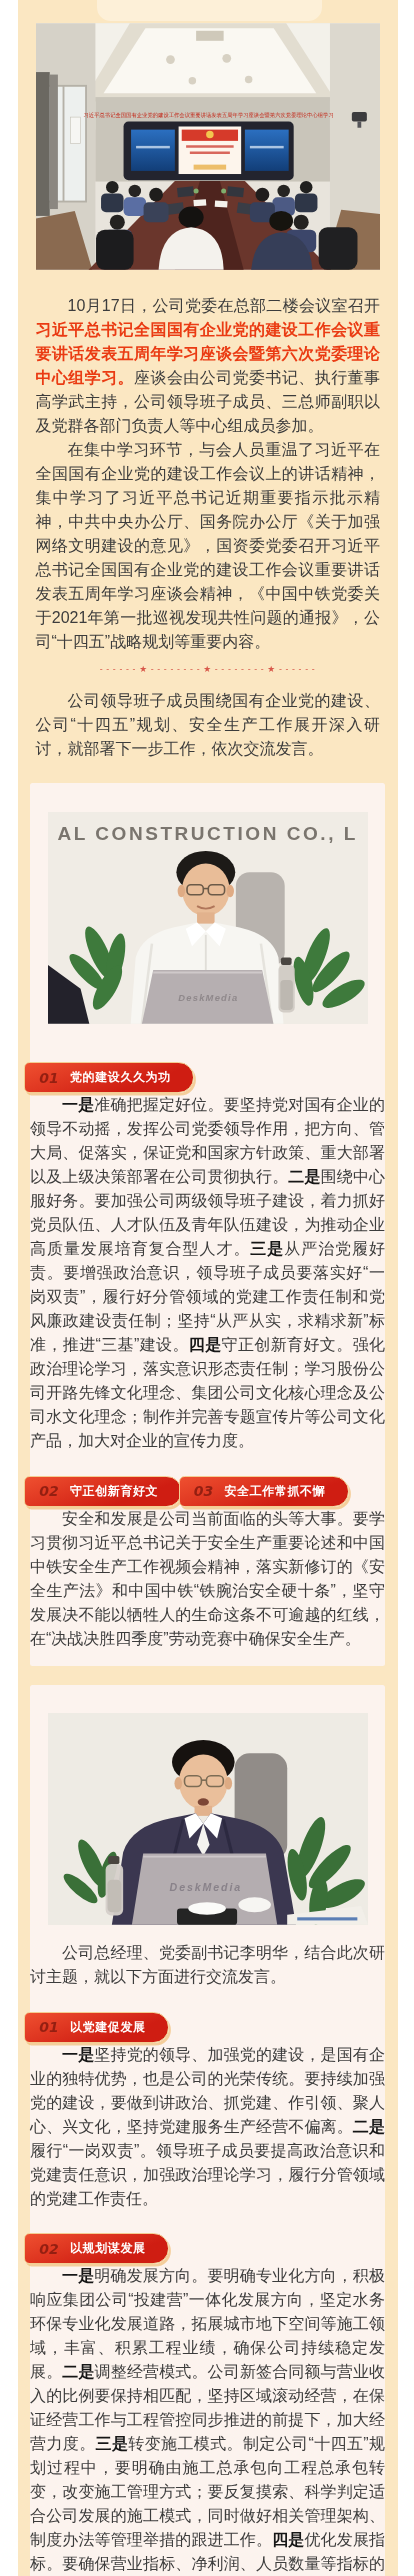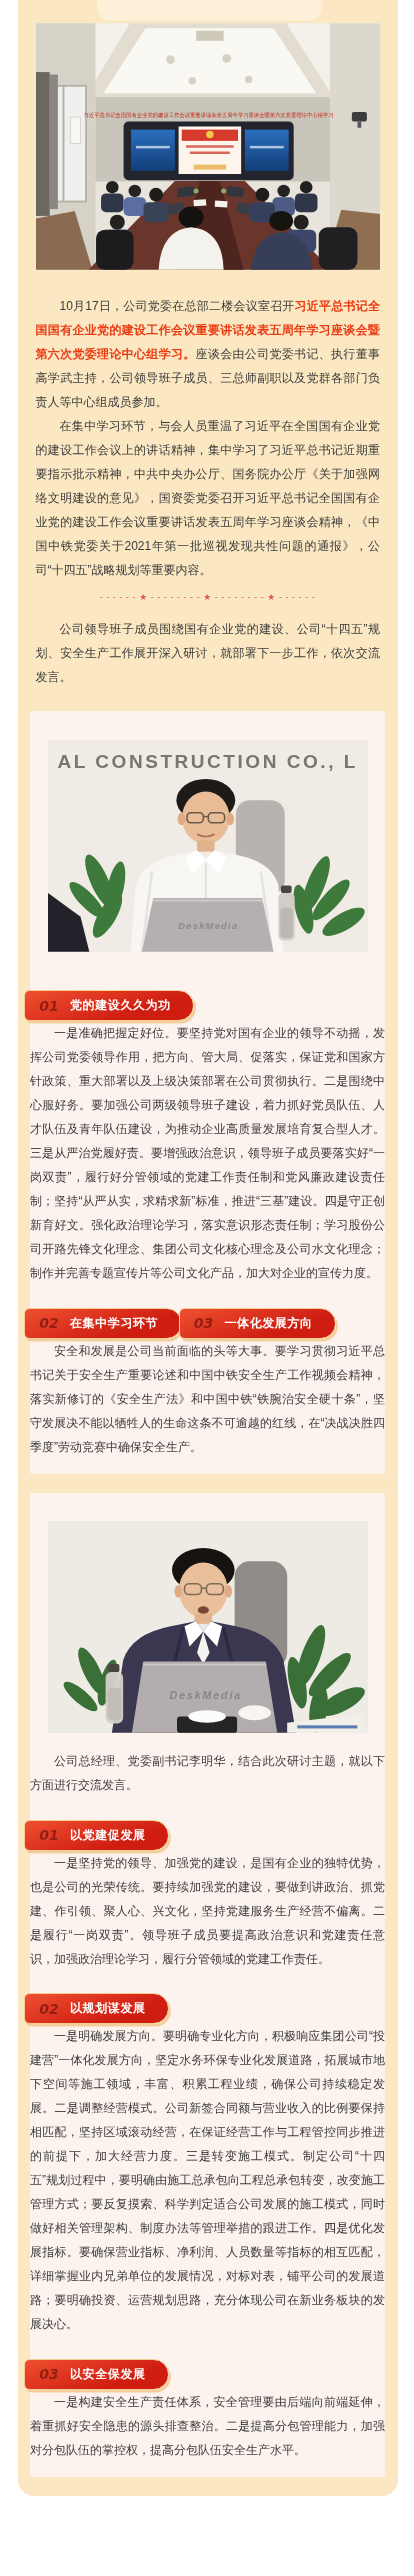--- a/index.html
+++ b/index.html
@@ -24,25 +24,25 @@
     background:#fdf0d8;border-radius:0 0 13.8px 13.8px;
   }
   .hero{
     position:relative;
     width:344px;height:247px;margin:0 auto;
     overflow:hidden;background:#e8e4dc;
   }
   .intro{margin:24px 17.5px 0 18px;}
   p.body{
     margin:0;
-    font-size:12px;line-height:24px;
+    font-size:16px;line-height:24px;
     text-align:justify;text-indent:2em;
     color:#3c3c3c;
   }
-  .seg-b{font-weight:400;color:#161616;}
+  .seg-b{font-weight:700;color:#161616;}
   .seg-r{font-weight:700;color:#ea3b13;}
   .divider{
     margin:10px 0 13.8px 0;
     text-align:center;
     color:#d8584a;
     font-size:8.8px;
     letter-spacing:0.6px;
     white-space:nowrap;
   }
   .panel{
@@ -233,26 +233,26 @@
 
 
     <div class="badge">
       <span class="badge-num">01</span>
       <span class="badge-title">党的建设久久为功</span>
     </div>
     <p class="body section-body"><b class="seg-b">一是</b><span class="seg-t">准确把握定好位。要坚持党对国有企业的领导不动摇，发挥公司党委领导作用，把方向、管大局、促落实，保证党和国家方针政策、重大部署以及上级决策部署在公司贯彻执行。</span><b class="seg-b">二是</b><span class="seg-t">围绕中心服好务。要加强公司两级领导班子建设，着力抓好党员队伍、人才队伍及青年队伍建设，为推动企业高质量发展培育复合型人才。</span><b class="seg-b">三是</b><span class="seg-t">从严治党履好责。要增强政治意识，领导班子成员要落实好“一岗双责”，履行好分管领域的党建工作责任制和党风廉政建设责任制；坚持“从严从实，求精求新”标准，推进“三基”建设。</span><b class="seg-b">四是</b><span class="seg-t">守正创新育好文。强化政治理论学习，落实意识形态责任制；学习股份公司开路先锋文化理念、集团公司文化核心理念及公司水文化理念；制作并完善专题宣传片等公司文化产品，加大对企业的宣传力度。</span></p>
 
     <div class="badge">
       <span class="badge-num">02</span>
-      <span class="badge-title">在集中学习环节</span>
+      <span class="badge-title">守正创新育好文</span>
     </div>
 
     <div class="badge">
       <span class="badge-num">03</span>
-      <span class="badge-title">一体化发展方向</span>
+      <span class="badge-title">安全工作常抓不懈</span>
     </div>
     <p class="body section-body"><span class="seg-t">安全和发展是公司当前面临的头等大事。要学习贯彻习近平总书记关于安全生产重要论述和中国中铁安全生产工作视频会精神，落实新修订的《安全生产法》和中国中铁“铁腕治安全硬十条”，坚守发展决不能以牺牲人的生命这条不可逾越的红线，在“决战决胜四季度”劳动竞赛中确保安全生产。</span></p>
   </div>
 
   <div class="panel" style="margin-top:19px;">
     <div class="photo-frame">
       <svg width="320" height="212" viewBox="0 0 511 338">
         <rect x="0" y="0" width="511" height="338" fill="#eeebe4"></rect>
 
         <rect x="298" y="64" width="84" height="170" rx="24" fill="#918c88"></rect>

